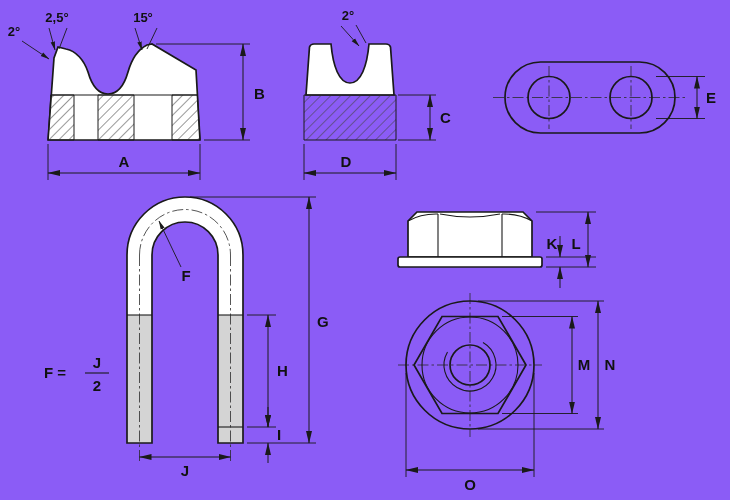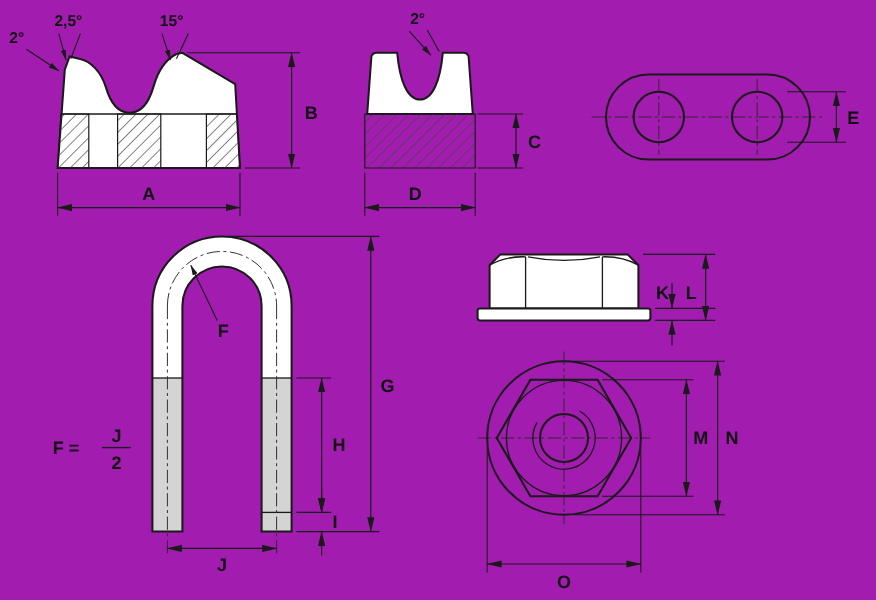--- a/index.html
+++ b/index.html
@@ -1,18 +1,18 @@
 <!DOCTYPE html>
 <html><head>
 <meta charset="utf-8">
 <style>
   html, body { margin: 0; padding: 0; background: #ffffff; }
   .canvas {
     width: 730px; height: 500px; position: relative;
-    background: #a21caf; overflow: hidden;
+    background: #8b5cf6; overflow: hidden;
     font-family: "Liberation Sans", sans-serif;
   }
   svg text {
     font-family: "Liberation Sans", sans-serif;
     font-weight: bold;
     font-size: 15px;
     fill: #111111;
   }
   svg text.ang { font-size: 13px; }
   .out  { stroke: #1a1a1a; stroke-width: 1.7; fill: #ffffff; }

